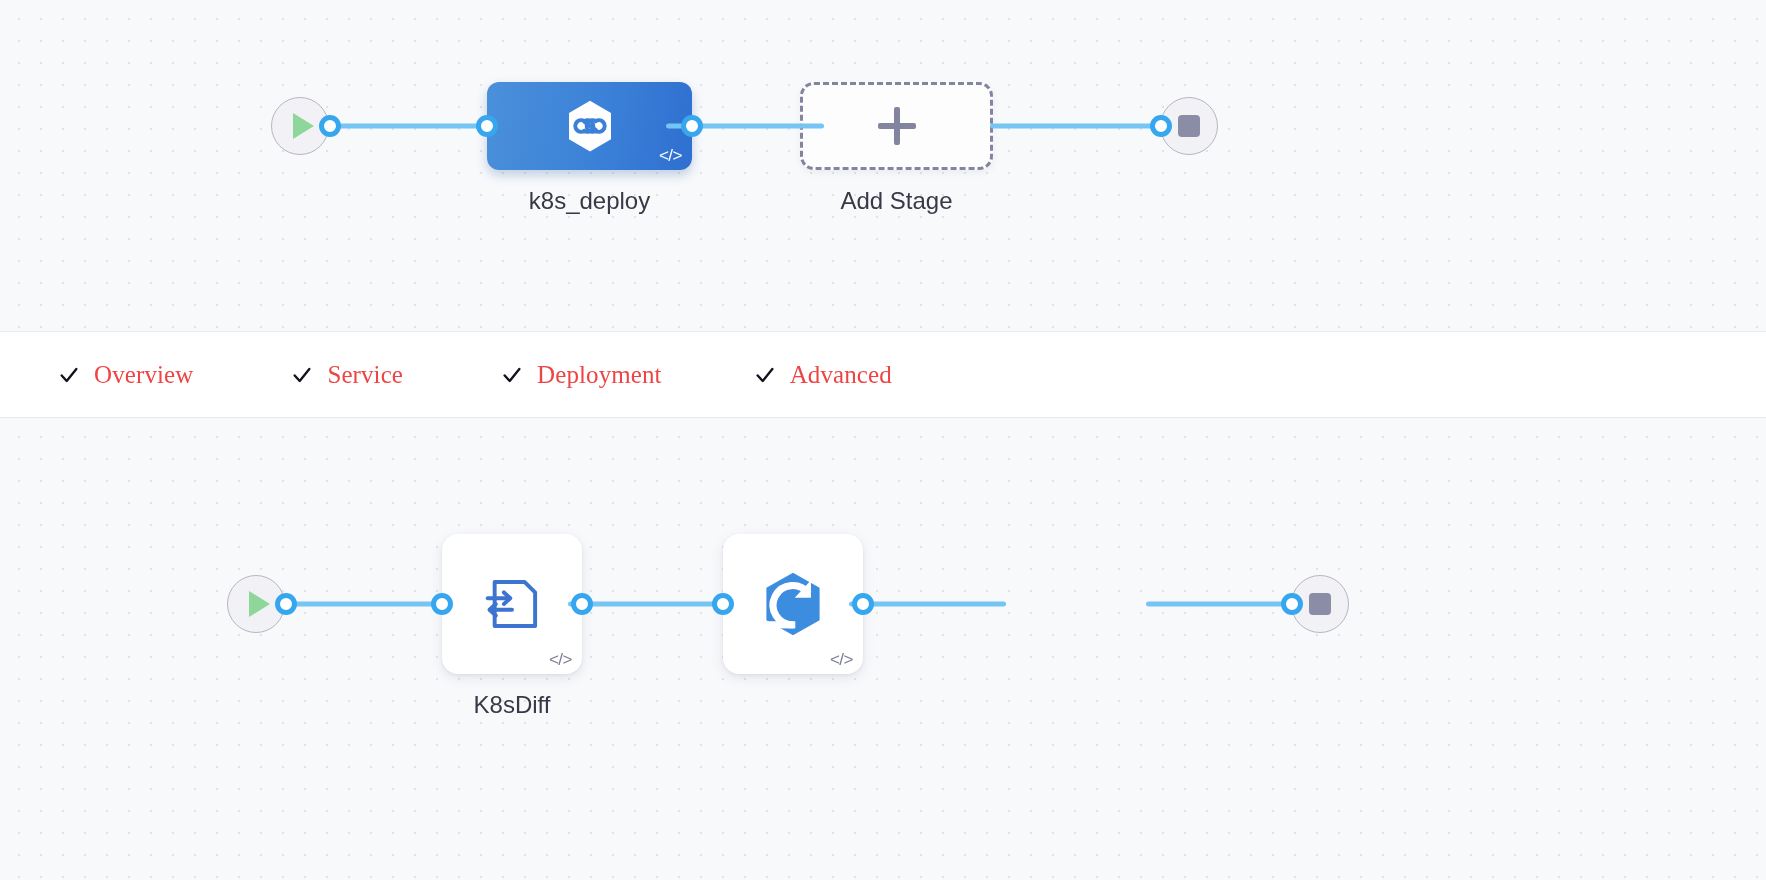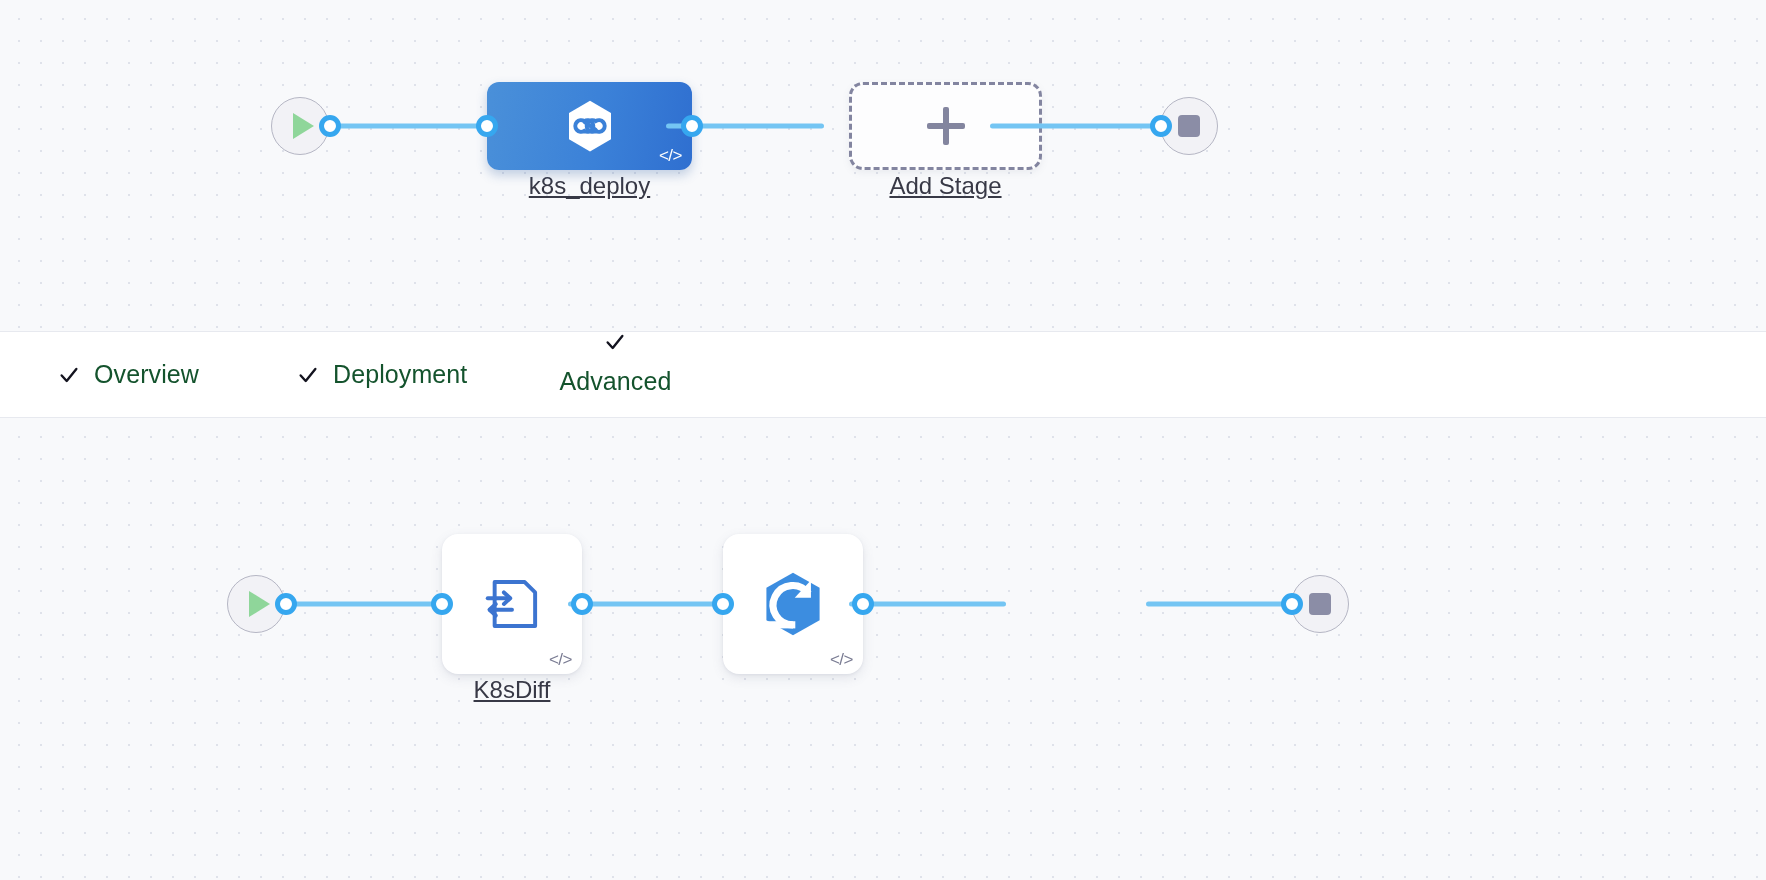--- a/index.html
+++ b/index.html
@@ -60,22 +60,23 @@
   .tab-check {
     width: 22px;
     height: 22px;
     flex: 0 0 22px;
     display: block;
   }
   .tab-check svg { display: block; width: 22px; height: 22px; }
 
   .tab-label {
     font-size: 25px;
-    color: #14532d;
+    color: #ef4444;
     letter-spacing: 0.1px;
+    font-family: Liberation Serif, serif;
   }
 
   .tab.active .tab-label { font-weight: bold; }
 
   .tab.active::after {
     content: "";
     position: absolute;
     left: 0;
     right: 0;
     bottom: -1px;
@@ -85,27 +86,27 @@
   }
 
   .node-slot {
     position: relative;
     display: flex;
     flex-direction: column;
     align-items: center;
   }
 
   .node-caption {
+    margin-top: 15px;
     font-size: 24px;
     color: #383946;
     text-align: center;
     line-height: 1.35;
     max-width: 170px;
     white-space: pre-line;
-    text-decoration: underline;
   }
   .node-caption.muted { color: #6b6d85; }
 
   
   .terminal {
     width: 58px;
     height: 58px;
     border-radius: 50%;
     background: #f2f2f6;
     border: 1.6px solid #b5b6c4;
@@ -254,21 +255,21 @@
             <path d="M26 27.5 L38.5 36.5"></path>
           </g>
         </svg>
         <span class="code-badge">&lt;/&gt;</span>
         <div class="dot" style="left:0px;"></div>
         <div class="dot" style="left:205px;"></div>
       </div>
       <div class="node-caption">k8s_deploy</div>
     </div>
 
-    <div class="node-slot" style="position:absolute; left:849px; top:82px;">
+    <div class="node-slot" style="position:absolute; left:800px; top:82px;">
       <div class="add-node add-stage-box">
         <div class="plus-glyph"></div>
       </div>
       <div class="node-caption">Add Stage</div>
     </div>
 
     <div class="node-slot" style="position:absolute; left:1160px; top:97px;">
       <div class="terminal">
         <div class="stop-sq"></div>
         <div class="dot" style="left:0px;"></div>
@@ -281,32 +282,40 @@
 
     <div class="tab">
       <span class="tab-check">
         <svg viewBox="0 0 24 24">
             <path d="M4 12.5 L9.5 18.5 L20 5.5" fill="none" stroke="#13131f" stroke-width="2.6" stroke-linecap="round" stroke-linejoin="round"></path>
           </svg>
       </span>
       <span class="tab-label">Overview</span>
     </div>
 
+    <div class="tab" style="margin-left:42px;">
+      <span class="tab-check">
+        <svg viewBox="0 0 24 24">
+            <path d="M4 12.5 L9.5 18.5 L20 5.5" fill="none" stroke="#13131f" stroke-width="2.6" stroke-linecap="round" stroke-linejoin="round"></path>
+          </svg>
+      </span>
+      <span class="tab-label">Service</span>
+    </div>
 
     <div class="tab" style="margin-left:42px;">
       <span class="tab-check">
         <svg viewBox="0 0 24 24">
             <path d="M4 12.5 L9.5 18.5 L20 5.5" fill="none" stroke="#13131f" stroke-width="2.6" stroke-linecap="round" stroke-linejoin="round"></path>
           </svg>
       </span>
       <span class="tab-label">Deployment</span>
     </div>
 
 
-    <div class="tab" style="margin-left:36px;flex-direction:column;">
+    <div class="tab" style="margin-left:36px;">
       <span class="tab-check">
         <svg viewBox="0 0 24 24">
             <path d="M4 12.5 L9.5 18.5 L20 5.5" fill="none" stroke="#13131f" stroke-width="2.6" stroke-linecap="round" stroke-linejoin="round"></path>
           </svg>
       </span>
       <span class="tab-label">Advanced</span>
     </div>
 
   </div>
 

